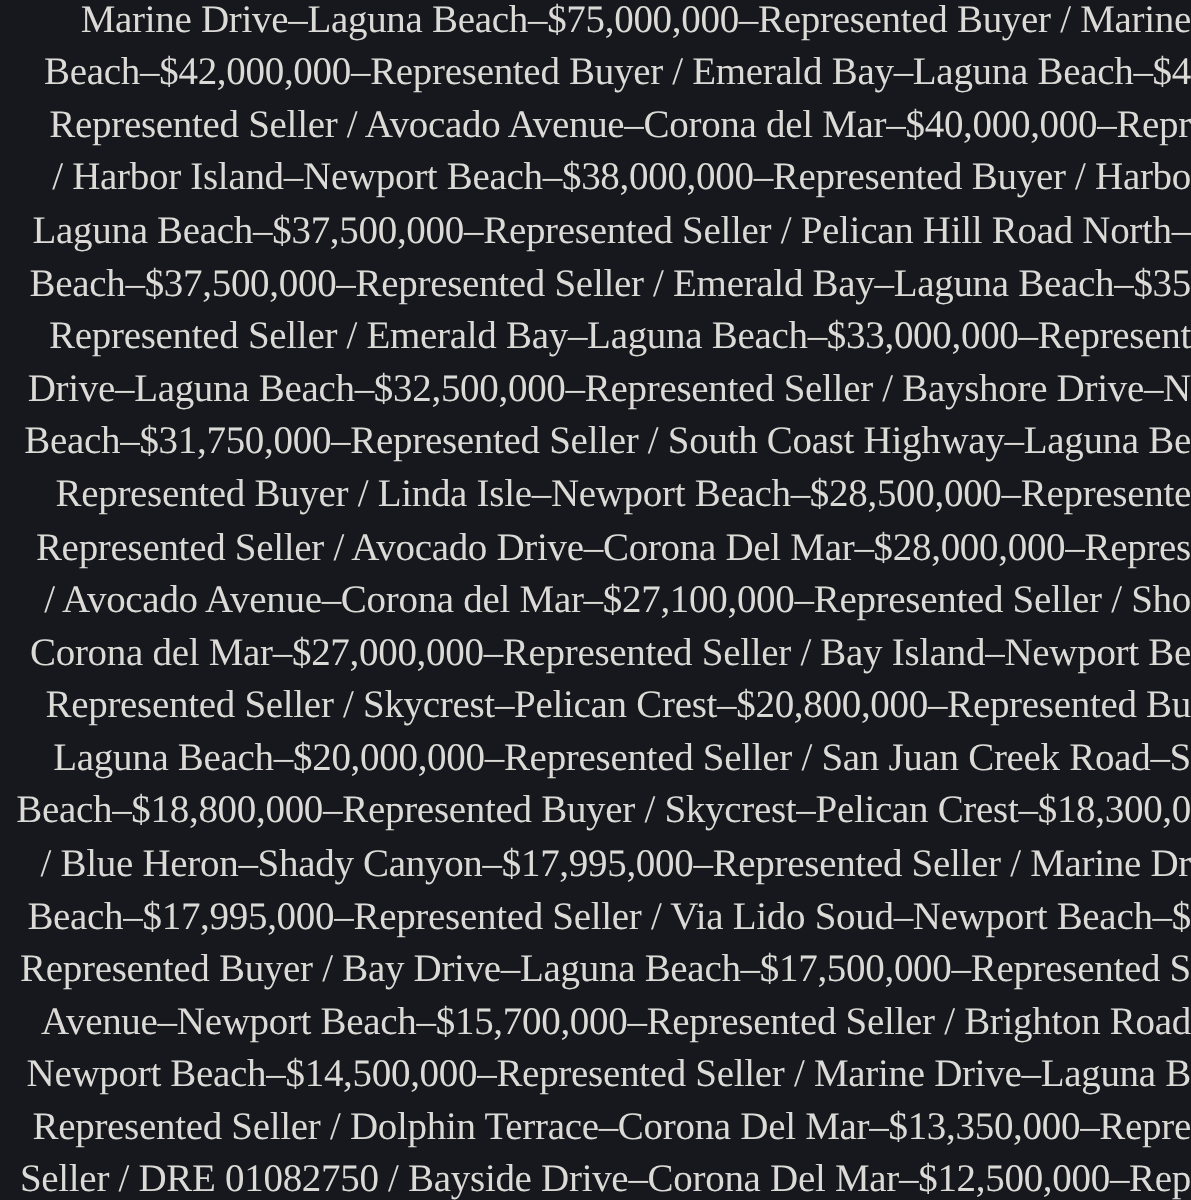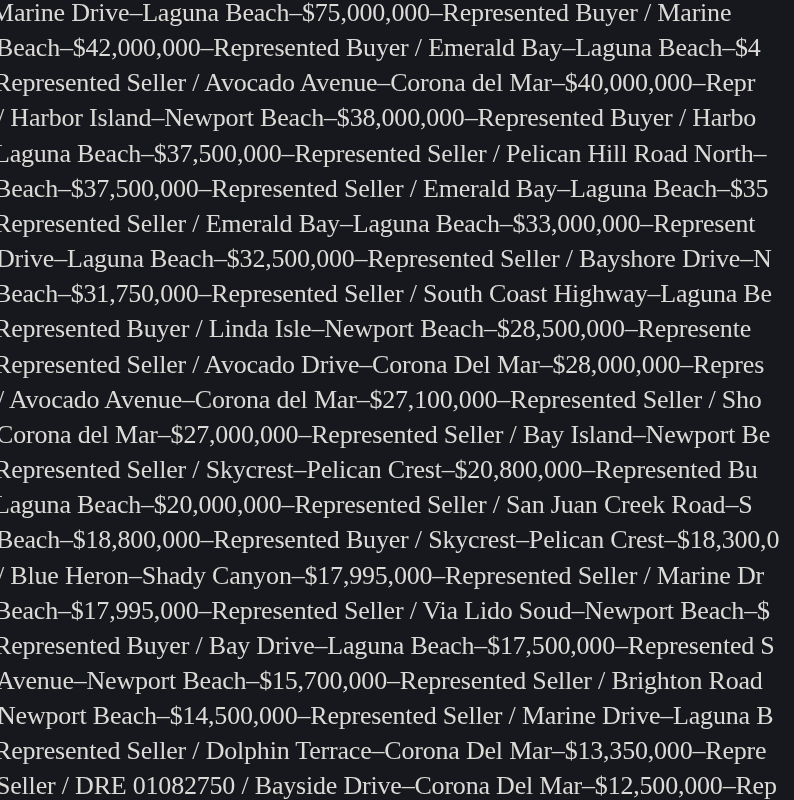--- a/index.html
+++ b/index.html
@@ -7,20 +7,21 @@
     width: 794px;
     height: 800px;
     overflow: hidden;
     background: #17181d;
   }
   .screen {
     position: relative;
     width: 794px;
     height: 800px;
     overflow: hidden;
+    text-align: right;
   }
   .ticker-wall {
     margin-top: -5px;
   }
   .ticker-line {
     white-space: nowrap;
     overflow: visible;
     font-family: "Liberation Serif", serif;
     font-size: 26px;
     line-height: 35.15px;

